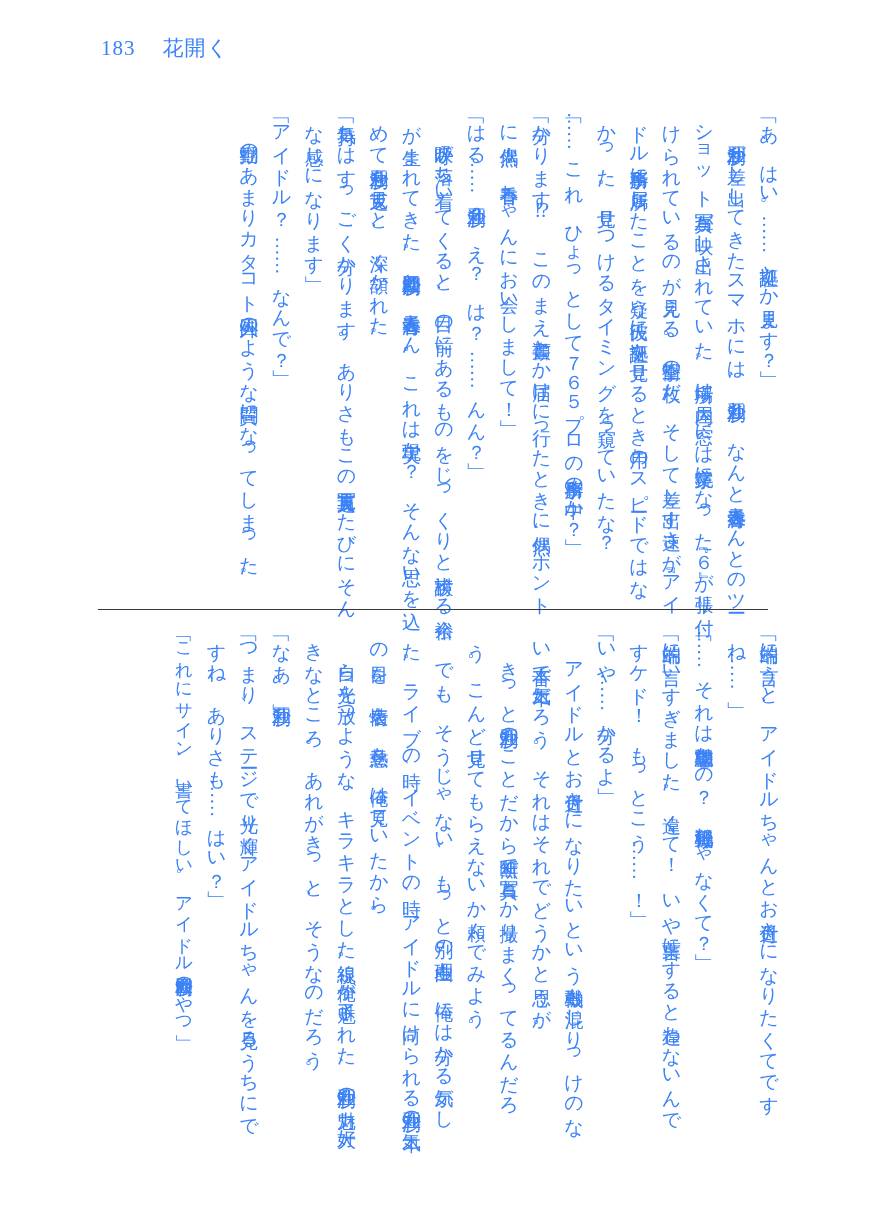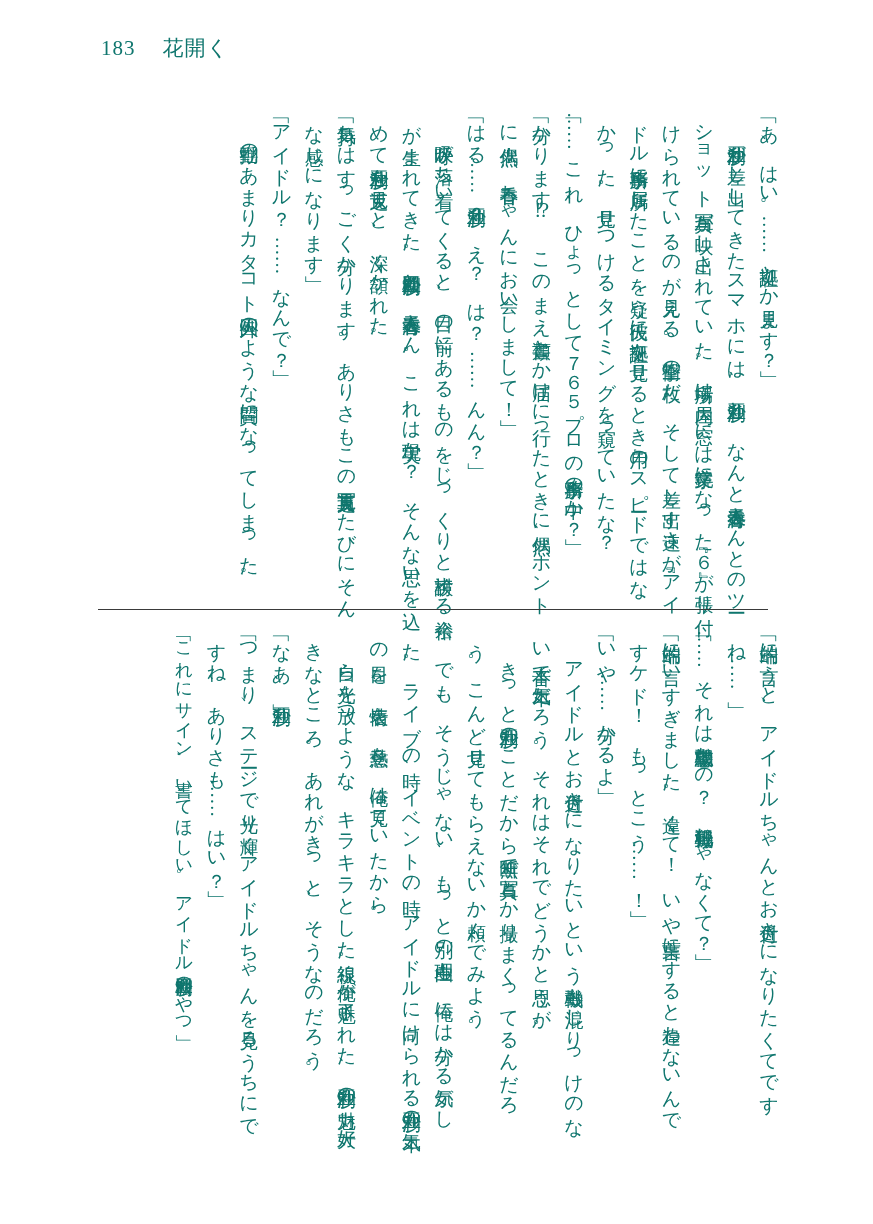--- a/index.html
+++ b/index.html
@@ -7,21 +7,21 @@
     padding: 0;
     background: #ffffff;
   }
   .page {
     position: relative;
     width: 873px;
     height: 1224px;
     background: #ffffff;
     overflow: hidden;
     font-family: "Liberation Serif", "DejaVu Serif", serif;
-    color: #0f766e;
+    color: #3b82f6;
   }
   .page-header {
     position: absolute;
     left: 101px;
     top: 34px;
     font-size: 21px;
     letter-spacing: 1px;
     white-space: nowrap;
   }
   .page-header .chapter {

